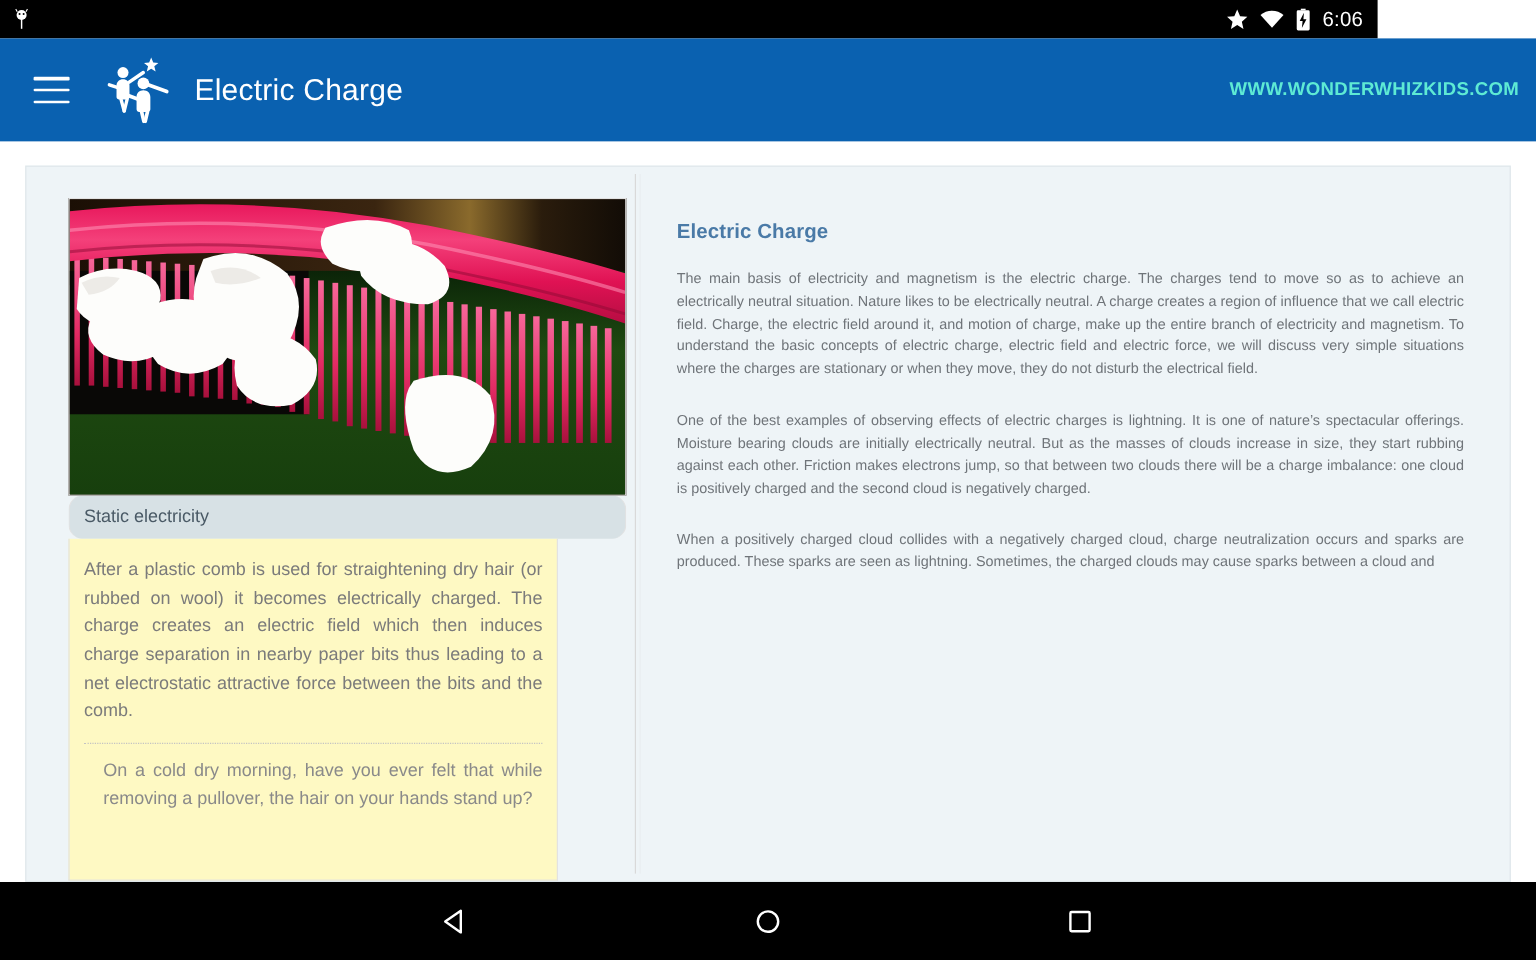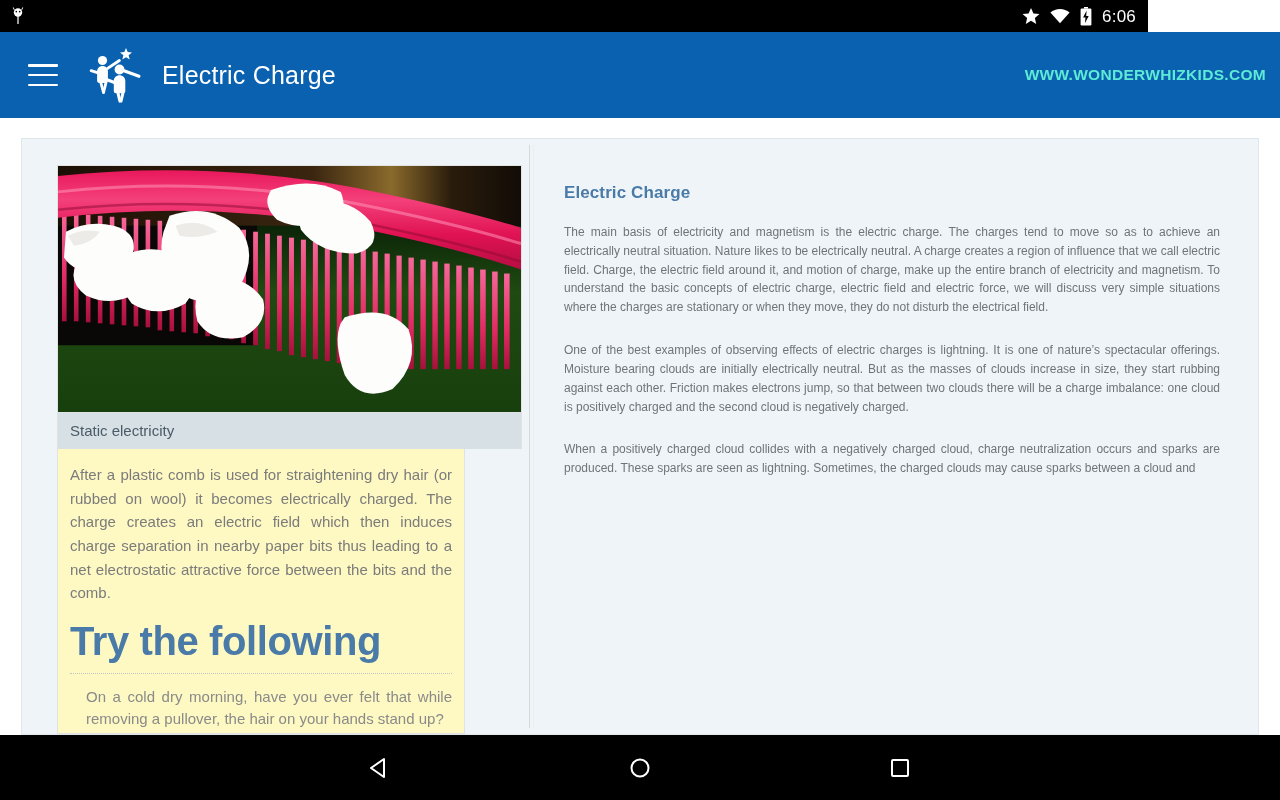--- a/index.html
+++ b/index.html
@@ -61,21 +61,21 @@
     width: 465px; height: 248px;
     border: 1px solid #e2e2e2;
     overflow: hidden; position: relative;
     background: #1a1005;
   }
   .photo { position: absolute; inset: 0; }
   .caption-bar {
     width: 465px; background: #d7e1e5;
     padding: 9px 0 10px 12px;
     font-size: 15px; color: #4a5a66;
-    border-left: 1px solid #e2e2e2; border-right: 1px solid #e2e2e2;
+    border-left: 1px solid #e2e2e2; border-right: 1px solid #e2e2e2; border-radius: 12px;
   }
   .left-body {
     width: 408px; background: #fef9c3;
     border: 1px solid #e2e2e2; border-top: none;
     padding: 14px 12px 0 12px;
     height: 285px; overflow: hidden;
   }
   .left-para {
     font-size: 15px; line-height: 1.58; color: #7b7b7b;
     text-align: justify; margin-bottom: 14px;
@@ -298,21 +298,20 @@
               <path d="M10 70 Q26 62 42 66 Q34 78 16 80 Z"></path>
               <path d="M118 60 Q142 52 160 66 Q140 74 122 70 Z"></path>
             </g>
           </svg>
         </div>
 
         <div class="caption-bar">Static electricity</div>
 
         <div class="left-body">
           <p class="left-para">After a plastic comb is used for straightening dry hair (or rubbed on wool) it becomes electrically charged. The charge creates an electric field which then induces charge separation in nearby paper bits thus leading to a net electrostatic attractive force between the bits and the comb.</p>
-          <h2 class="try-heading">Try the following</h2>
           <hr class="dotted-rule">
           <p class="try-item">On a cold dry morning, have you ever felt that while removing a pullover, the hair on your hands stand up?</p>
         </div>
       </div>
 
       <div class="v-scroll"></div>
 
       <div class="right-col">
         <h2 class="r-heading">Electric Charge</h2>
         <p class="r-para">The main basis of electricity and magnetism is the electric charge. The charges tend to move so as to achieve an electrically neutral situation. Nature likes to be electrically neutral. A charge creates a region of influence that we call electric field. Charge, the electric field around it, and motion of charge, make up the entire branch of electricity and magnetism. To understand the basic concepts of electric charge, electric field and electric force, we will discuss very simple situations where the charges are stationary or when they move, they do not disturb the electrical field.</p>

